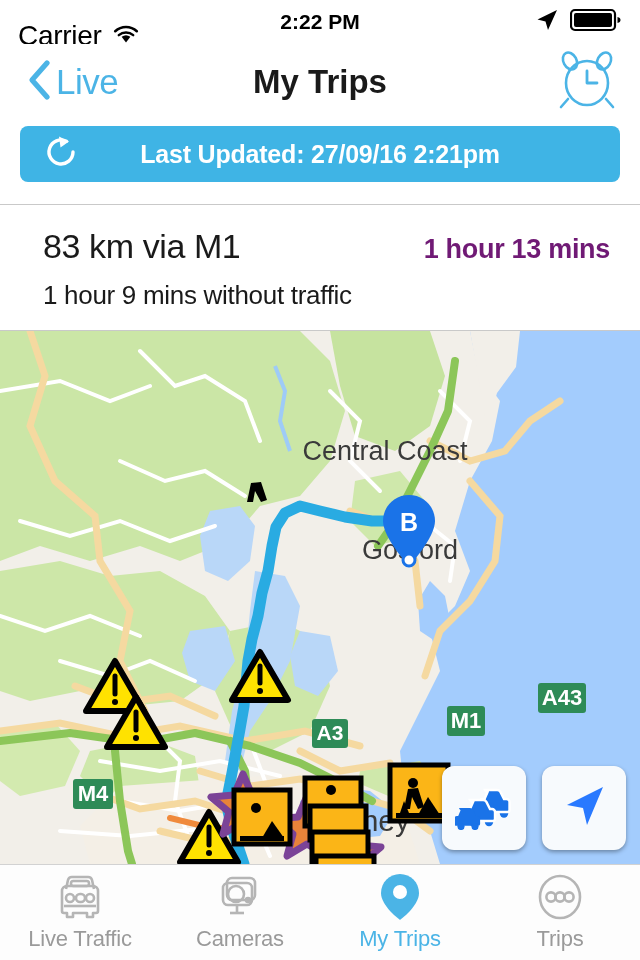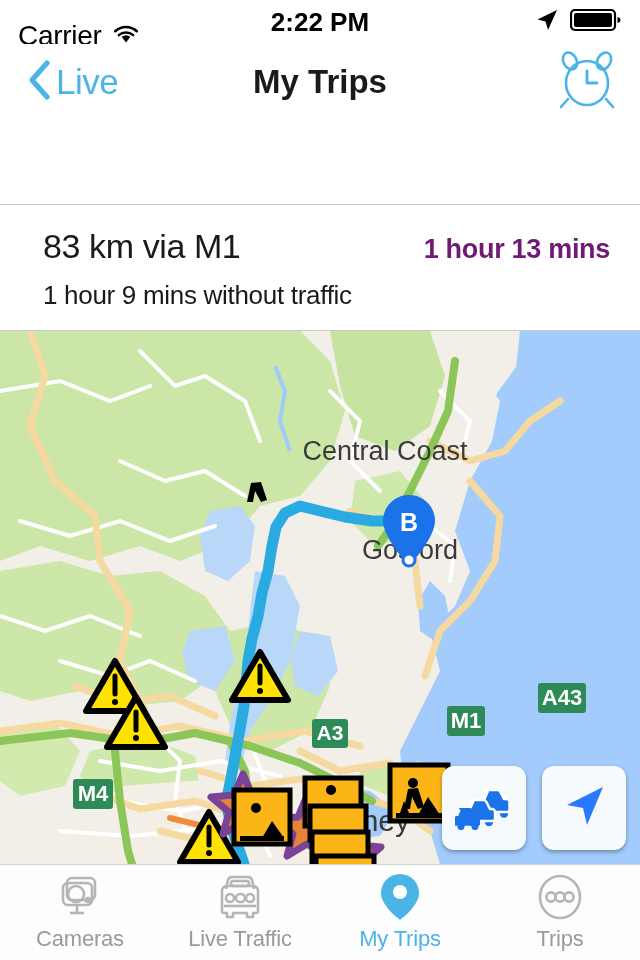--- a/index.html
+++ b/index.html
@@ -13,21 +13,21 @@
 
   
   .statusbar {
     position: absolute; top: 0; left: 0; width: 640px; height: 44px;
     display: flex; align-items: center; justify-content: space-between;
     padding: 0 18px; background: #ffffff;
   }
   .sb-left { display: flex; align-items: center; gap: 10px; margin-top: 28px; }
   .sb-carrier { font-size: 28px; color: #000; letter-spacing: -0.3px; }
   .sb-center { position: absolute; left: 0; width: 640px; text-align: center;
-               font-size: 26px; font-weight: bold; color: #000; pointer-events: none; }
+               font-size: 21px; font-weight: bold; color: #000; pointer-events: none; }
   .sb-right { display: flex; align-items: center; gap: 10px; margin-left: auto; z-index: 2; }
 
   
   .navbar {
     position: absolute; top: 44px; left: 0; width: 640px; height: 76px;
     display: flex; align-items: center; background: #ffffff;
   }
   .nav-back {
     display: flex; align-items: center; gap: 4px;
     margin-left: 26px; color: #4BB4E6; cursor: pointer;
@@ -148,20 +148,31 @@
           <ellipse cx="14" cy="11" rx="6.5" ry="9" transform="rotate(-28 14 11)" fill="none" stroke="#4BB4E6" stroke-width="2.6"></ellipse>
           <ellipse cx="48" cy="11" rx="6.5" ry="9" transform="rotate(28 48 11)" fill="none" stroke="#4BB4E6" stroke-width="2.6"></ellipse>
           <path d="M31 21 L31 33 L41 33" stroke="#4BB4E6" stroke-width="2.8" fill="none" stroke-linecap="round" stroke-linejoin="round"></path>
           <path d="M12 49 L5 57" stroke="#4BB4E6" stroke-width="2.6" stroke-linecap="round"></path>
           <path d="M50 49 L57 57" stroke="#4BB4E6" stroke-width="2.6" stroke-linecap="round"></path>
         </svg>
       </span>
     </div>
   </div>
 
+  <div class="banner-wrap">
+    <div class="banner">
+      <span class="banner-refresh">
+        <svg width="36" height="36" viewBox="0 0 36 36">
+          <path d="M29 18 A12 12 0 1 1 22.5 7.3" stroke="#fff" stroke-width="3.4" fill="none" stroke-linecap="round"></path>
+          <path d="M15 2.5 L25 7.6 L16.5 13.5 Z" fill="#fff"></path>
+        </svg>
+      </span>
+      <span class="banner-text">Last Updated: 27/09/16 2:21pm</span>
+    </div>
+  </div>
 
   <div class="divider" style="top:204px"></div>
 
   <div class="trip">
     <div class="trip-row1">
       <span class="trip-dist">83 km via M1</span>
       <span class="trip-dur">1 hour 13 mins</span>
     </div>
     <div class="trip-sub">1 hour 9 mins without traffic</div>
   </div>
@@ -376,49 +387,49 @@
       </div>
     </div>
   </div>
 
   <div class="tabbar">
 
     <div class="tab">
       <span class="tab-icon">
         <svg width="54" height="48" viewBox="0 0 54 48">
           <g fill="none" stroke="#b5b5b5" stroke-width="2.6" stroke-linejoin="round">
-            <rect x="14" y="4" width="28" height="22" rx="5"></rect>
-            <rect x="10" y="9" width="29" height="22" rx="5"></rect>
-            <circle cx="23" cy="20" r="8"></circle>
-            <circle cx="35" cy="26" r="2"></circle>
-            <path d="M24 31 v8"></path>
-            <path d="M17 39 h14"></path>
-          </g>
-        </svg>
-      </span>
-      <span class="tab-label">Cameras</span>
-    </div>
-
-    <div class="tab">
-      <span class="tab-icon">
-        <svg width="54" height="48" viewBox="0 0 54 48">
-          <g fill="none" stroke="#b5b5b5" stroke-width="2.6" stroke-linejoin="round">
             <path d="M13 15 L15 6 a4 4 0 0 1 4-3 h16 a4 4 0 0 1 4 3 l2 9"></path>
             <rect x="18" y="7" width="18" height="5" rx="2.2"></rect>
             <path d="M9 17 a5 5 0 0 1 5-5 h26 a5 5 0 0 1 5 5 v20 a2 2 0 0 1-2 2 h-3 v4 h-6 v-4 h-14 v4 h-6 v-4 h-3 a2 2 0 0 1-2-2 Z"></path>
             <circle cx="17" cy="24" r="4"></circle>
             <circle cx="37" cy="24" r="4"></circle>
             <rect x="23" y="20" width="9" height="8" rx="4"></rect>
             <path d="M11 32 h32"></path>
           </g>
         </svg>
       </span>
       <span class="tab-label">Live Traffic</span>
     </div>
 
+    <div class="tab">
+      <span class="tab-icon">
+        <svg width="54" height="48" viewBox="0 0 54 48">
+          <g fill="none" stroke="#b5b5b5" stroke-width="2.6" stroke-linejoin="round">
+            <rect x="14" y="4" width="28" height="22" rx="5"></rect>
+            <rect x="10" y="9" width="29" height="22" rx="5"></rect>
+            <circle cx="23" cy="20" r="8"></circle>
+            <circle cx="35" cy="26" r="2"></circle>
+            <path d="M24 31 v8"></path>
+            <path d="M17 39 h14"></path>
+          </g>
+        </svg>
+      </span>
+      <span class="tab-label">Cameras</span>
+    </div>
+
     <div class="tab active">
       <span class="tab-icon">
         <svg width="48" height="50" viewBox="0 0 48 50">
           <path d="M24 2 C13.5 2 5 10.5 5 21 C5 34 24 48 24 48 C24 48 43 34 43 21 C43 10.5 34.5 2 24 2 Z" fill="#4BB4E6"></path>
           <circle cx="24" cy="20" r="7" fill="#ffffff"></circle>
         </svg>
       </span>
       <span class="tab-label">My Trips</span>
     </div>
 

